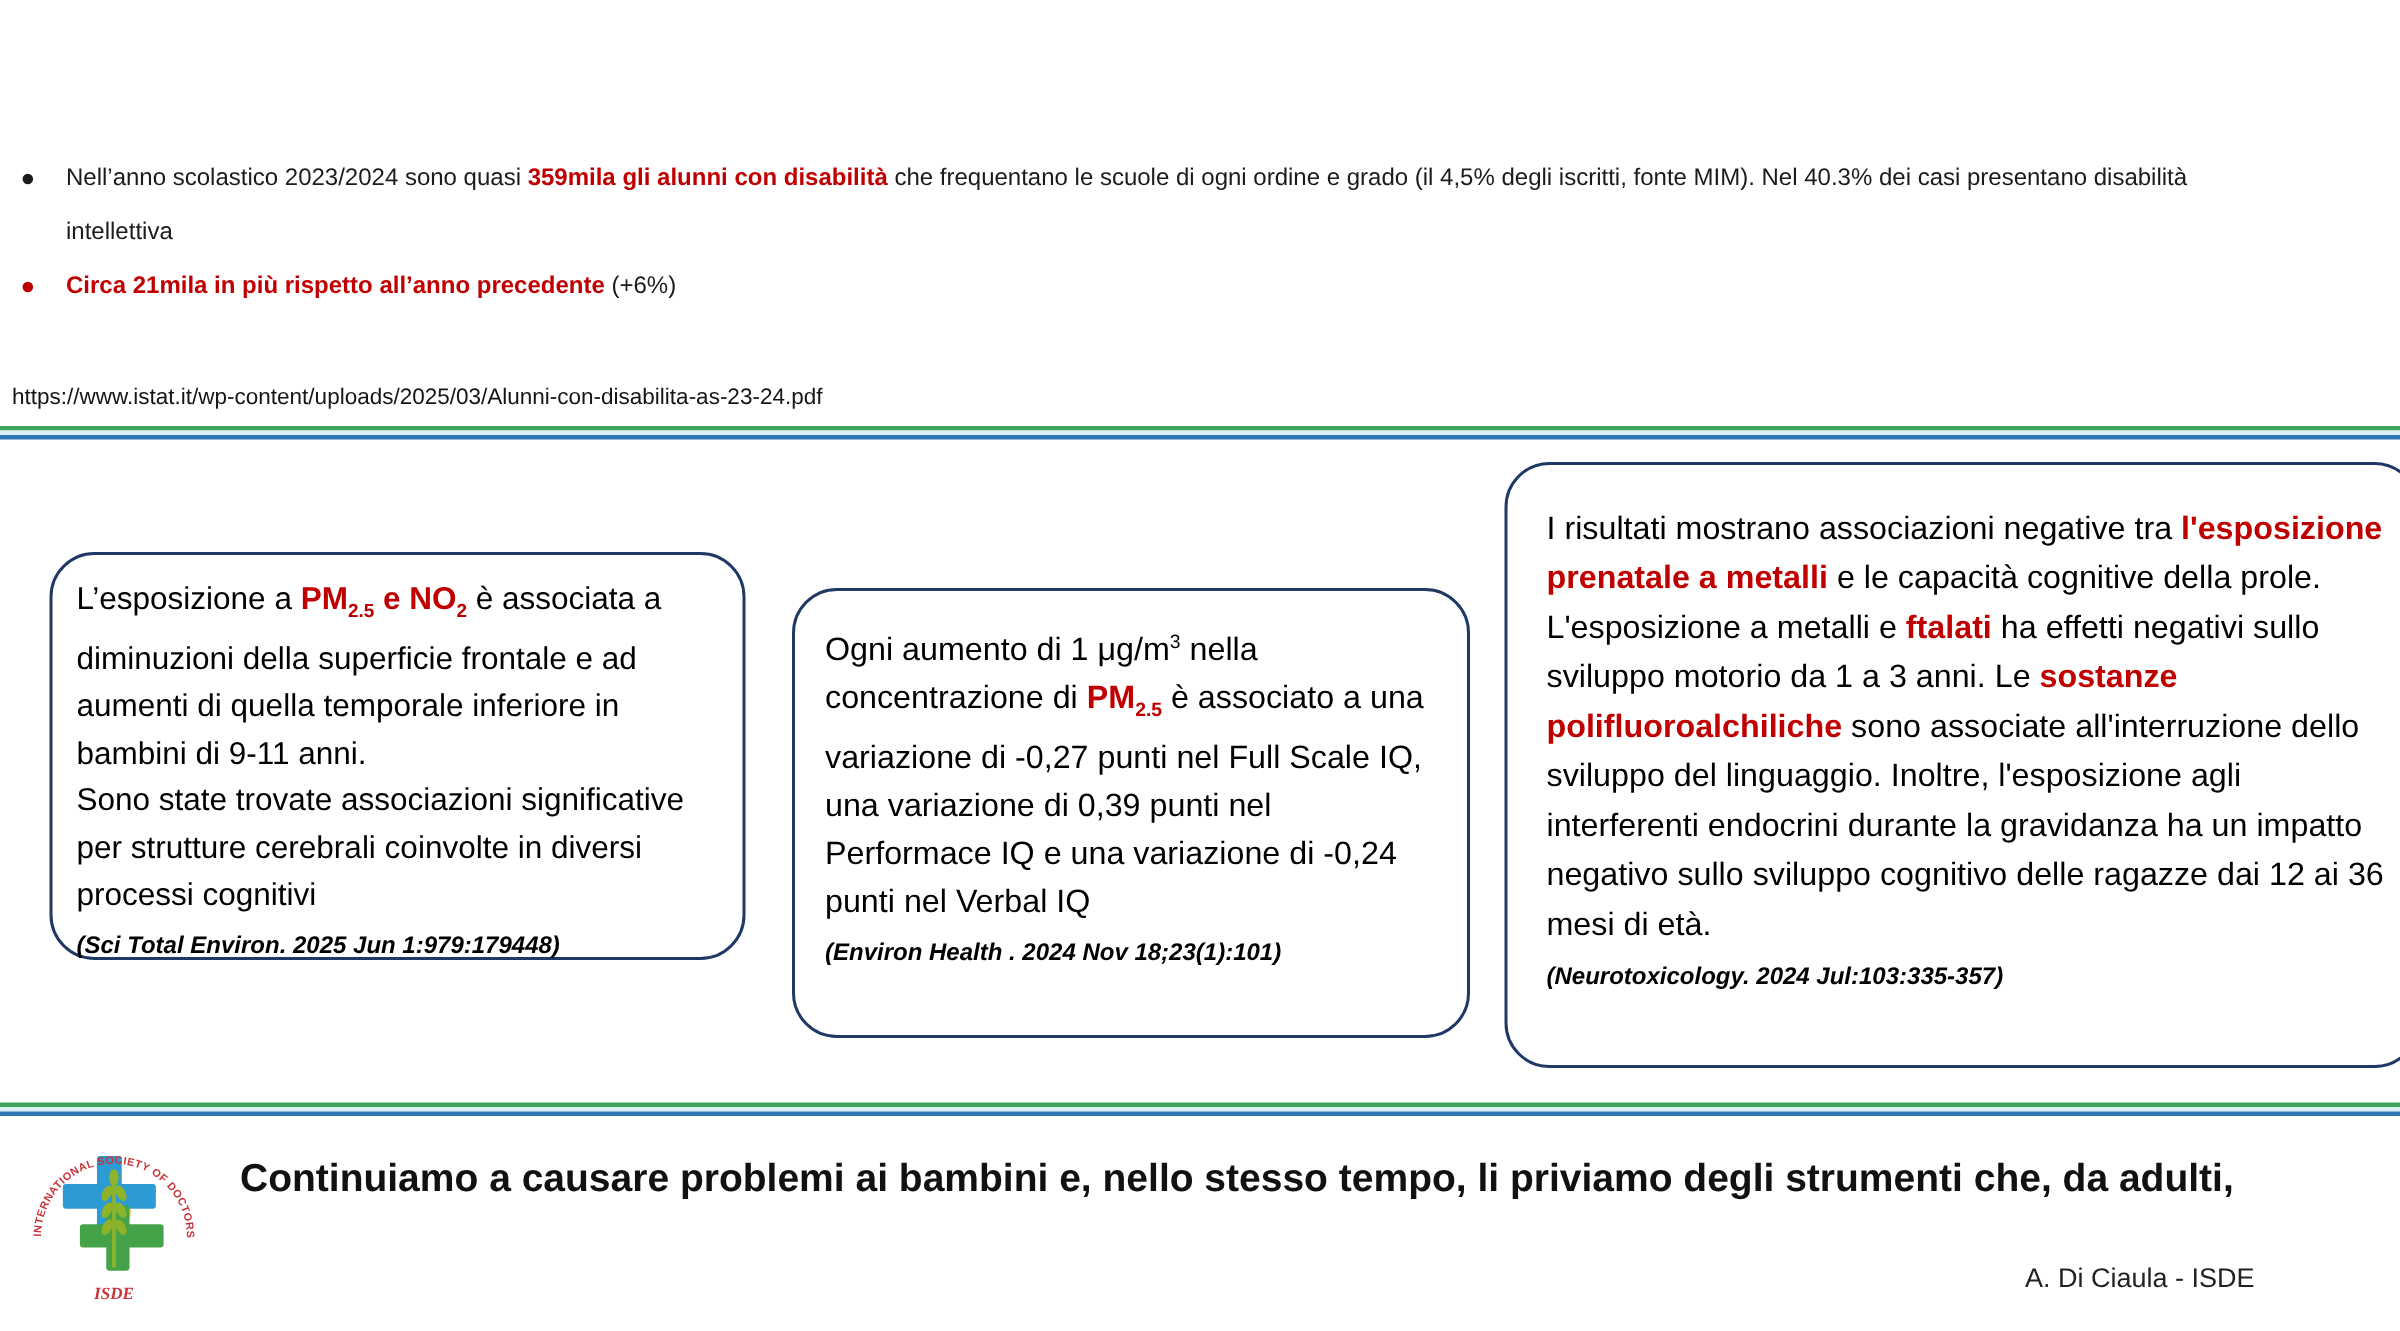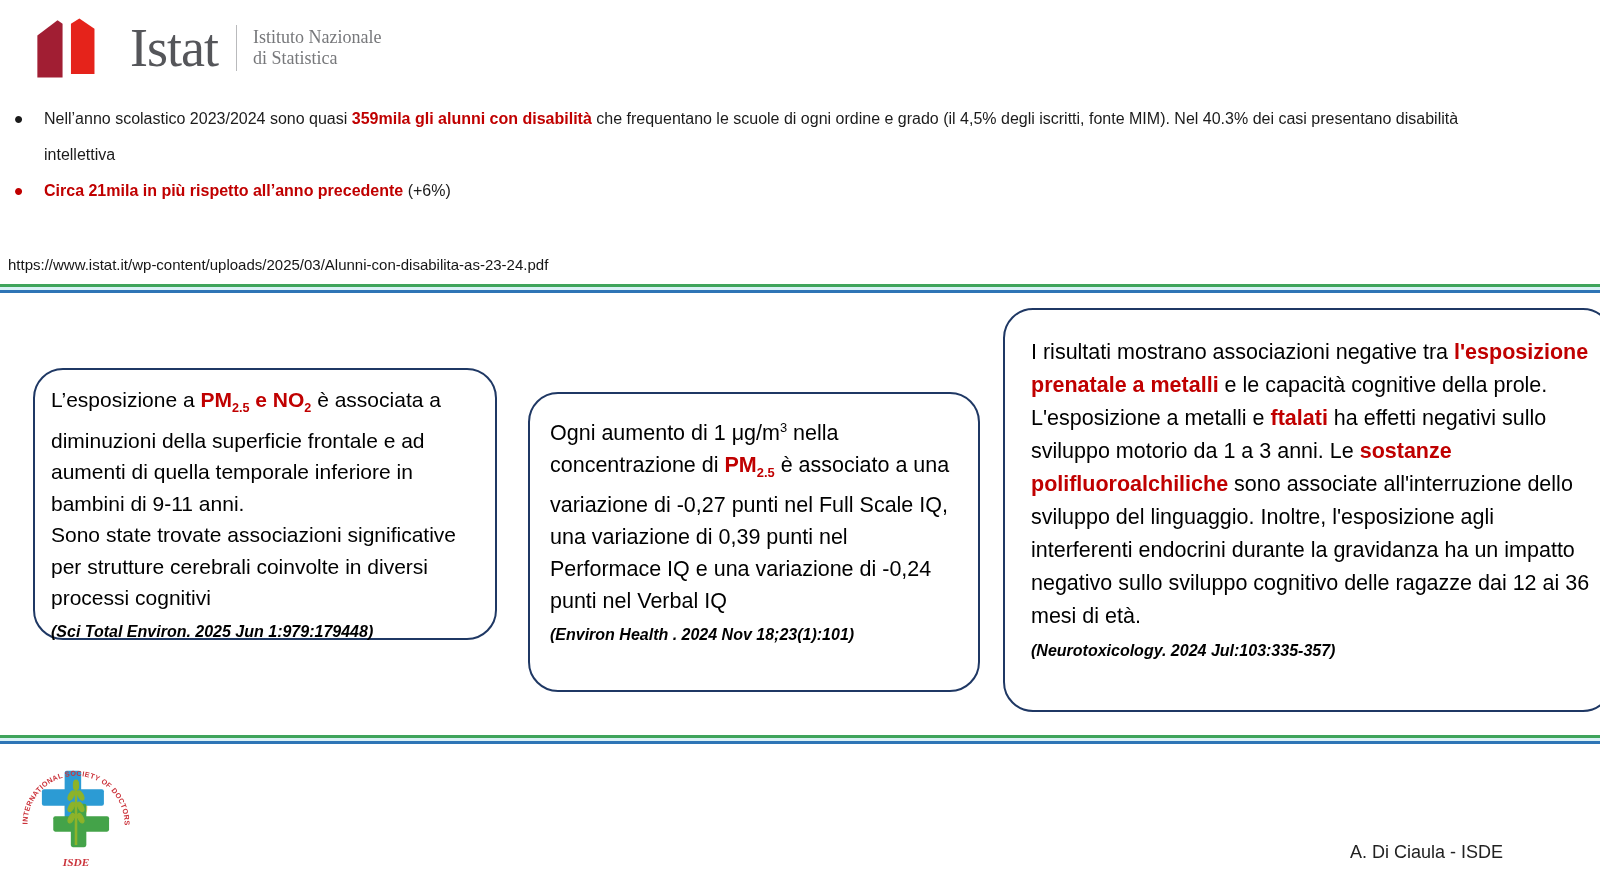--- a/index.html
+++ b/index.html
@@ -40,32 +40,20 @@
   
   .isde-logo{position:absolute;left:14px;top:750px;width:124px;height:124px;}
   .footer-message{position:absolute;left:160px;top:766px;width:1410px;font-size:26px;font-weight:bold;line-height:38px;color:#111;}
   .credit{position:absolute;right:97px;top:842px;width:420px;text-align:right;font-size:18px;color:#222;}
 </style>
 </head>
 <body>
 
 <div class="slide">
 
-  <div class="istat-logo">
-    <svg class="istat-marks" viewBox="0 0 100 78">
-      <polygon points="4,24 28,6 34,10 34,74 4,74" fill="#A11E33"></polygon>
-      <polygon points="44,10 54,4 72,16 72,70 44,70" fill="#E5231B"></polygon>
-    </svg>
-    <span class="istat-word">Istat</span>
-    <span class="logo-divider"></span>
-    <span class="istat-sub">
-      <span>Istituto Nazionale</span><br>
-      <span>di Statistica</span>
-    </span>
-  </div>
 
   <div class="bullet" style="top:101px;">
     <span>Nell’anno scolastico 2023/2024 sono quasi </span><span class="hl">359mila gli alunni con disabilità</span><span> che frequentano le scuole di ogni ordine e grado (il 4,5% degli iscritti, fonte MIM). Nel 40.3% dei casi presentano disabilità intellettiva</span>
   </div>
   <div class="bullet red-marker" style="top:173px;">
     <span class="hl">Circa 21mila in più rispetto all’anno precedente</span><span> (+6%)</span>
   </div>
 
   <div class="src-url">https://www.istat.it/wp-content/uploads/2025/03/Alunni-con-disabilita-as-23-24.pdf</div>
 
@@ -121,17 +109,17 @@
       <ellipse cx="55.5" cy="66" rx="2.4" ry="5" transform="rotate(28 55.5 66)"></ellipse>
       <ellipse cx="64.5" cy="66" rx="2.4" ry="5" transform="rotate(-28 64.5 66)"></ellipse>
     </g>
     <text font-family="Liberation Sans, sans-serif" font-size="7" font-weight="bold" fill="#CB333B" letter-spacing="0.35">
       <textPath href="#ringPath" startOffset="0">INTERNATIONAL SOCIETY OF DOCTORS FOR ENVIRONMENT</textPath>
     </text>
     <text x="60" y="112" text-anchor="middle" font-family="Liberation Serif, serif" font-style="italic" font-weight="bold" font-size="11" fill="#CB333B">ISDE</text>
   </svg>
 
   <div class="footer-message">
-    <br>
+    <span>Continuiamo a causare problemi ai bambini e, nello stesso tempo, li priviamo degli strumenti che, da adulti,</span><br>
   </div>
   <div class="credit">A. Di Ciaula - ISDE</div>
 
 </div>
 
 </body></html>

